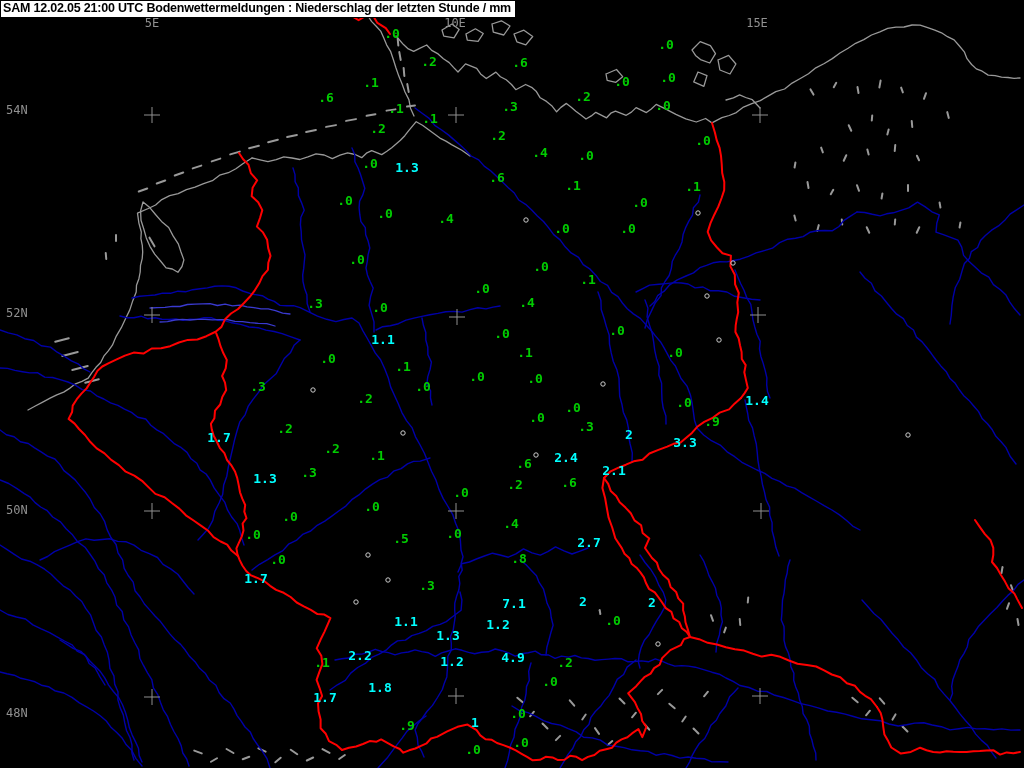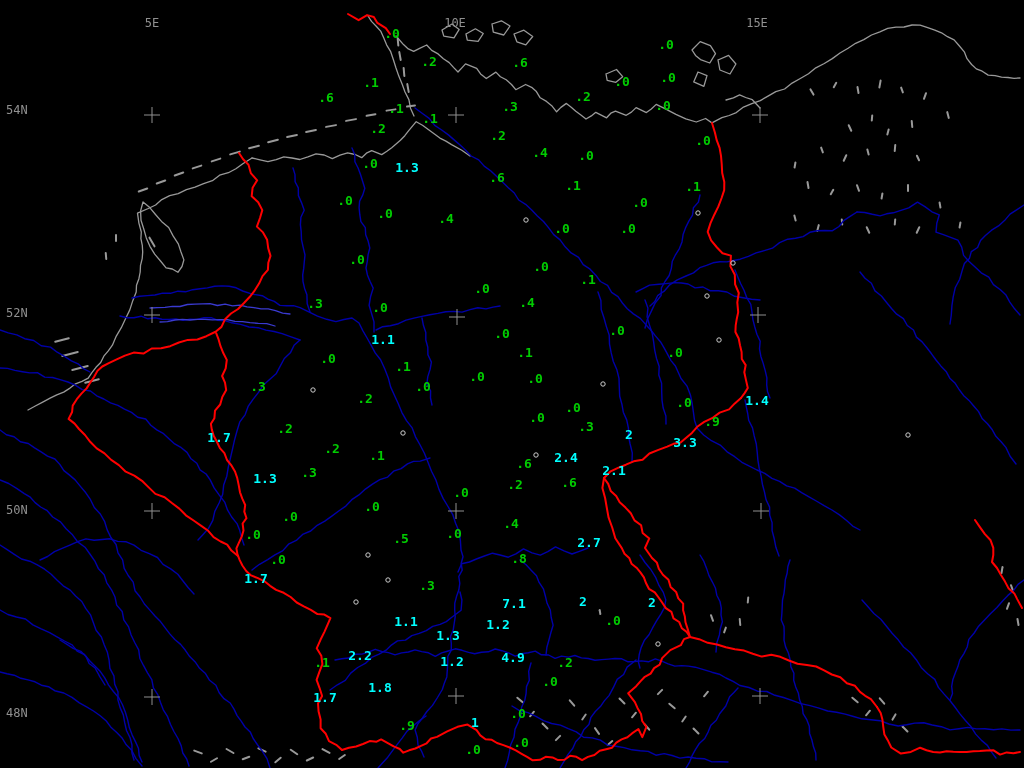--- a/index.html
+++ b/index.html
@@ -365,13 +365,14 @@
     <g id="layer-labels">
         <text x="152" y="23" class="gridlabel" fill="#909090" text-anchor="middle" dominant-baseline="central">5E</text>
         <text x="455" y="23" class="gridlabel" fill="#909090" text-anchor="middle" dominant-baseline="central">10E</text>
         <text x="757" y="23" class="gridlabel" fill="#909090" text-anchor="middle" dominant-baseline="central">15E</text>
         <text x="6" y="110" class="gridlabel" fill="#909090" text-anchor="start" dominant-baseline="central">54N</text>
         <text x="6" y="313" class="gridlabel" fill="#909090" text-anchor="start" dominant-baseline="central">52N</text>
         <text x="6" y="510" class="gridlabel" fill="#909090" text-anchor="start" dominant-baseline="central">50N</text>
         <text x="6" y="713" class="gridlabel" fill="#909090" text-anchor="start" dominant-baseline="central">48N</text>
       </g>
   </svg>
+  <div class="titlebar">SAM 12.02.05 21:00 UTC  Bodenwettermeldungen :  Niederschlag der letzten Stunde / mm</div>
 </div>
 
 </body></html>

